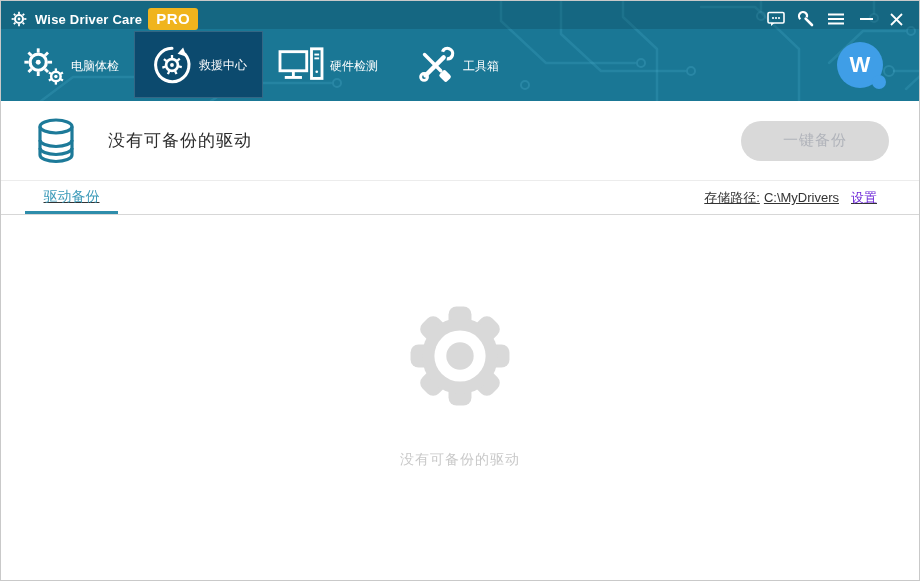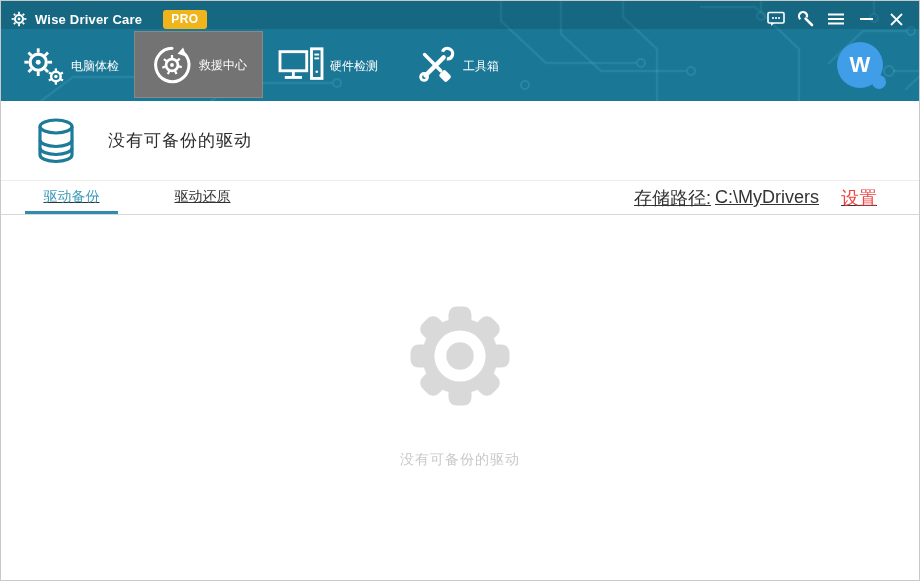--- a/index.html
+++ b/index.html
@@ -14,40 +14,40 @@
   .app-header { position:relative; height:100px; background:#1a7795; overflow:hidden; }
   .circuit { position:absolute; inset:0; pointer-events:none; }
 
   .titlebar {
     position:relative; height:28px; display:flex; align-items:center;
     background:rgba(6,48,66,0.22); padding:8px 8px 0 10px; z-index:2;
   }
   .app-logo { width:16px; height:16px; margin-right:8px; flex:0 0 auto; }
   .app-title { color:#fff; font-size:13px; font-weight:bold; letter-spacing:.2px; }
   .pro-badge {
-    margin-left:21px; background:#f0b41d; color:#fff; font-size:12px; font-weight:bold;
+    margin-left:6px; background:#f0b41d; color:#fff; font-size:15px; font-weight:bold;
     padding:2px 8px 3px; border-radius:3px; letter-spacing:.5px;
   }
   .titlebar-spacer { flex:1; }
   .tb-btn {
     width:30px; height:28px; display:flex; align-items:center; justify-content:center;
     cursor:pointer; color:#fff;
   }
   .tb-btn svg { display:block; }
 
   .navbar {
     position:relative; height:72px; display:flex; align-items:stretch; z-index:2;
     padding-left:4px;
   }
   .nav-item {
     width:129px; display:flex; flex-direction:row; align-items:center;
     justify-content:center; gap:5px; cursor:pointer; padding-top:2px;
   }
   .nav-item.active {
-    background:#737373; border:1px solid rgba(255,255,255,0.16);
+    background:#0c4a6e; border:1px solid rgba(255,255,255,0.16);
     margin:2px 0 3px; padding-top:1px;
   }
   .nav-icon { height:42px; display:flex; align-items:center; justify-content:center; }
   .nav-label { color:#fff; font-size:12px; line-height:13px; }
   .nav-spacer { flex:1; }
   .avatar {
     position:relative; width:46px; height:46px; border-radius:50%;
     background:#3f9ee7; color:#fff; font-size:22px; font-weight:bold;
     display:flex; align-items:center; justify-content:center;
     align-self:center; margin-right:36px; cursor:pointer;
@@ -76,24 +76,24 @@
     height:34px; display:flex; align-items:stretch;
     border-bottom:1px solid #d7d7d7; background:#fff;text-decoration:underline;
   }
   .tab {
     width:93px; margin-left:24px; text-align:center; font-size:14px; color:#333;
     line-height:31px; cursor:pointer; border-bottom:3px solid transparent;
   }
   .tab + .tab { margin-left:38px; }
   .tab.active { color:#3f9cba; border-bottom-color:#2e8dab; }
   .tab-spacer { flex:1; }
-  .storage { display:flex; align-items:center; margin-right:42px; font-size:18px; }
+  .storage { display:flex; align-items:center; margin-right:42px; font-size:13px; }
   .storage-label, .storage-value { color:#333; }
   .storage-value { margin-left:4px; }
-  .settings-link { margin-left:22px; color:#ef4444; cursor:pointer; }
+  .settings-link { margin-left:12px; color:#6d28d9; cursor:pointer; }
 
   
   .content {
     height:367px; background:#fff; display:flex; flex-direction:column; align-items:center;
   }
   .big-gear { margin-top:88px; width:106px; height:106px; }
   .empty-msg { margin-top:42px; font-size:14px; color:#c9c9c9; letter-spacing:1px; }
 </style>
 </head>
 <body>
@@ -325,25 +325,25 @@
   <svg class="db-icon" viewBox="0 0 44 48" fill="none" stroke="#1d7a99" stroke-width="3.2">
     <ellipse cx="22" cy="9.5" rx="16" ry="6.5"></ellipse>
     <path d="M6 9.5 V38"></path>
     <path d="M38 9.5 V38"></path>
     <path d="M6 23 A16 6.5 0 0 0 38 23"></path>
     <path d="M6 31 A16 6.5 0 0 0 38 31"></path>
     <path d="M6 38 A16 6.5 0 0 0 38 38"></path>
   </svg>
   <span class="backup-msg">没有可备份的驱动</span>
   <span class="backup-spacer"></span>
+  <button class="backup-btn" disabled="">一键备份</button>
 </section>
 
 <nav class="tab-row">
   <span class="tab active">驱动备份</span>
-  <span class="tab">驱动还原</span>
   <span class="tab-spacer"></span>
   <span class="storage">
     <span class="storage-label">存储路径:</span>
     <span class="storage-value">C:\MyDrivers</span>
     <span class="settings-link">设置</span>
   </span>
 </nav>
 
 <main class="content">
   <svg class="big-gear" viewBox="0 0 120 120">

